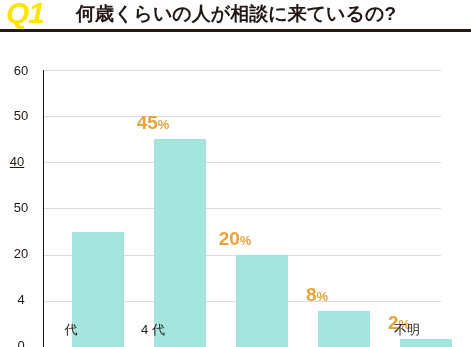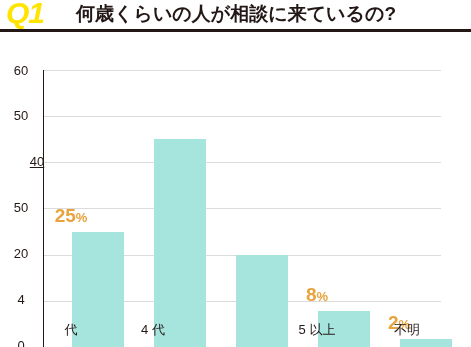--- a/index.html
+++ b/index.html
@@ -85,21 +85,21 @@
 <div class="header">
   <div class="q-badge">Q1</div>
   <div class="q-title">何歳くらいの人が相談に来ているの?</div>
   <div class="header-rule"></div>
 </div>
 
 <div class="chart">
 
   <div class="ylabel" style="left:5px;top:28px;">60</div>
   <div class="ylabel" style="left:5px;top:73px;">50</div>
-  <div class="ylabel" style="left:21px;top:119px;text-decoration:underline;">40</div>
+  <div class="ylabel" style="left:1px;top:119px;text-decoration:underline;">40</div>
   <div class="ylabel" style="left:5px;top:165px;">50</div>
   <div class="ylabel" style="left:5px;top:211px;">20</div>
   <div class="ylabel" style="left:5px;top:257px;">4</div>
   <div class="ylabel" style="left:5px;top:303px;">0</div>
 
   <div class="plot">
     <div class="gridline" style="top:0px;"></div>
     <div class="gridline" style="top:46px;"></div>
     <div class="gridline" style="top:92px;"></div>
     <div class="gridline" style="top:138px;"></div>
@@ -108,21 +108,21 @@
 
     <div class="bars">
       <div class="bar" style="left:28px;height:116px;"></div>
       <div class="bar" style="left:110px;height:209px;"></div>
       <div class="bar" style="left:192px;height:93px;"></div>
       <div class="bar" style="left:274px;height:37px;"></div>
       <div class="bar" style="left:356px;height:9px;"></div>
     </div>
   </div>
 
-  <div class="bar-value" style="left:26px;top:167px;">25<span class="pct">%</span></div>
+  <div class="bar-value" style="left:108px;top:74px;">45<span class="pct">%</span></div>
+  <div class="bar-value" style="left:190px;top:190px;">20<span class="pct">%</span></div>
   <div class="bar-value" style="left:272px;top:246px;">8<span class="pct">%</span></div>
   <div class="bar-value" style="left:354px;top:274px;">2<span class="pct">%</span></div>
 
   <div class="xlabel" style="left:26px;">代</div>
   <div class="xlabel" style="left:108px;">4 代</div>
-  <div class="xlabel" style="left:272px;">5 以上</div>
   <div class="xlabel" style="left:362px;">不明</div>
 </div>
 
 </body></html>

